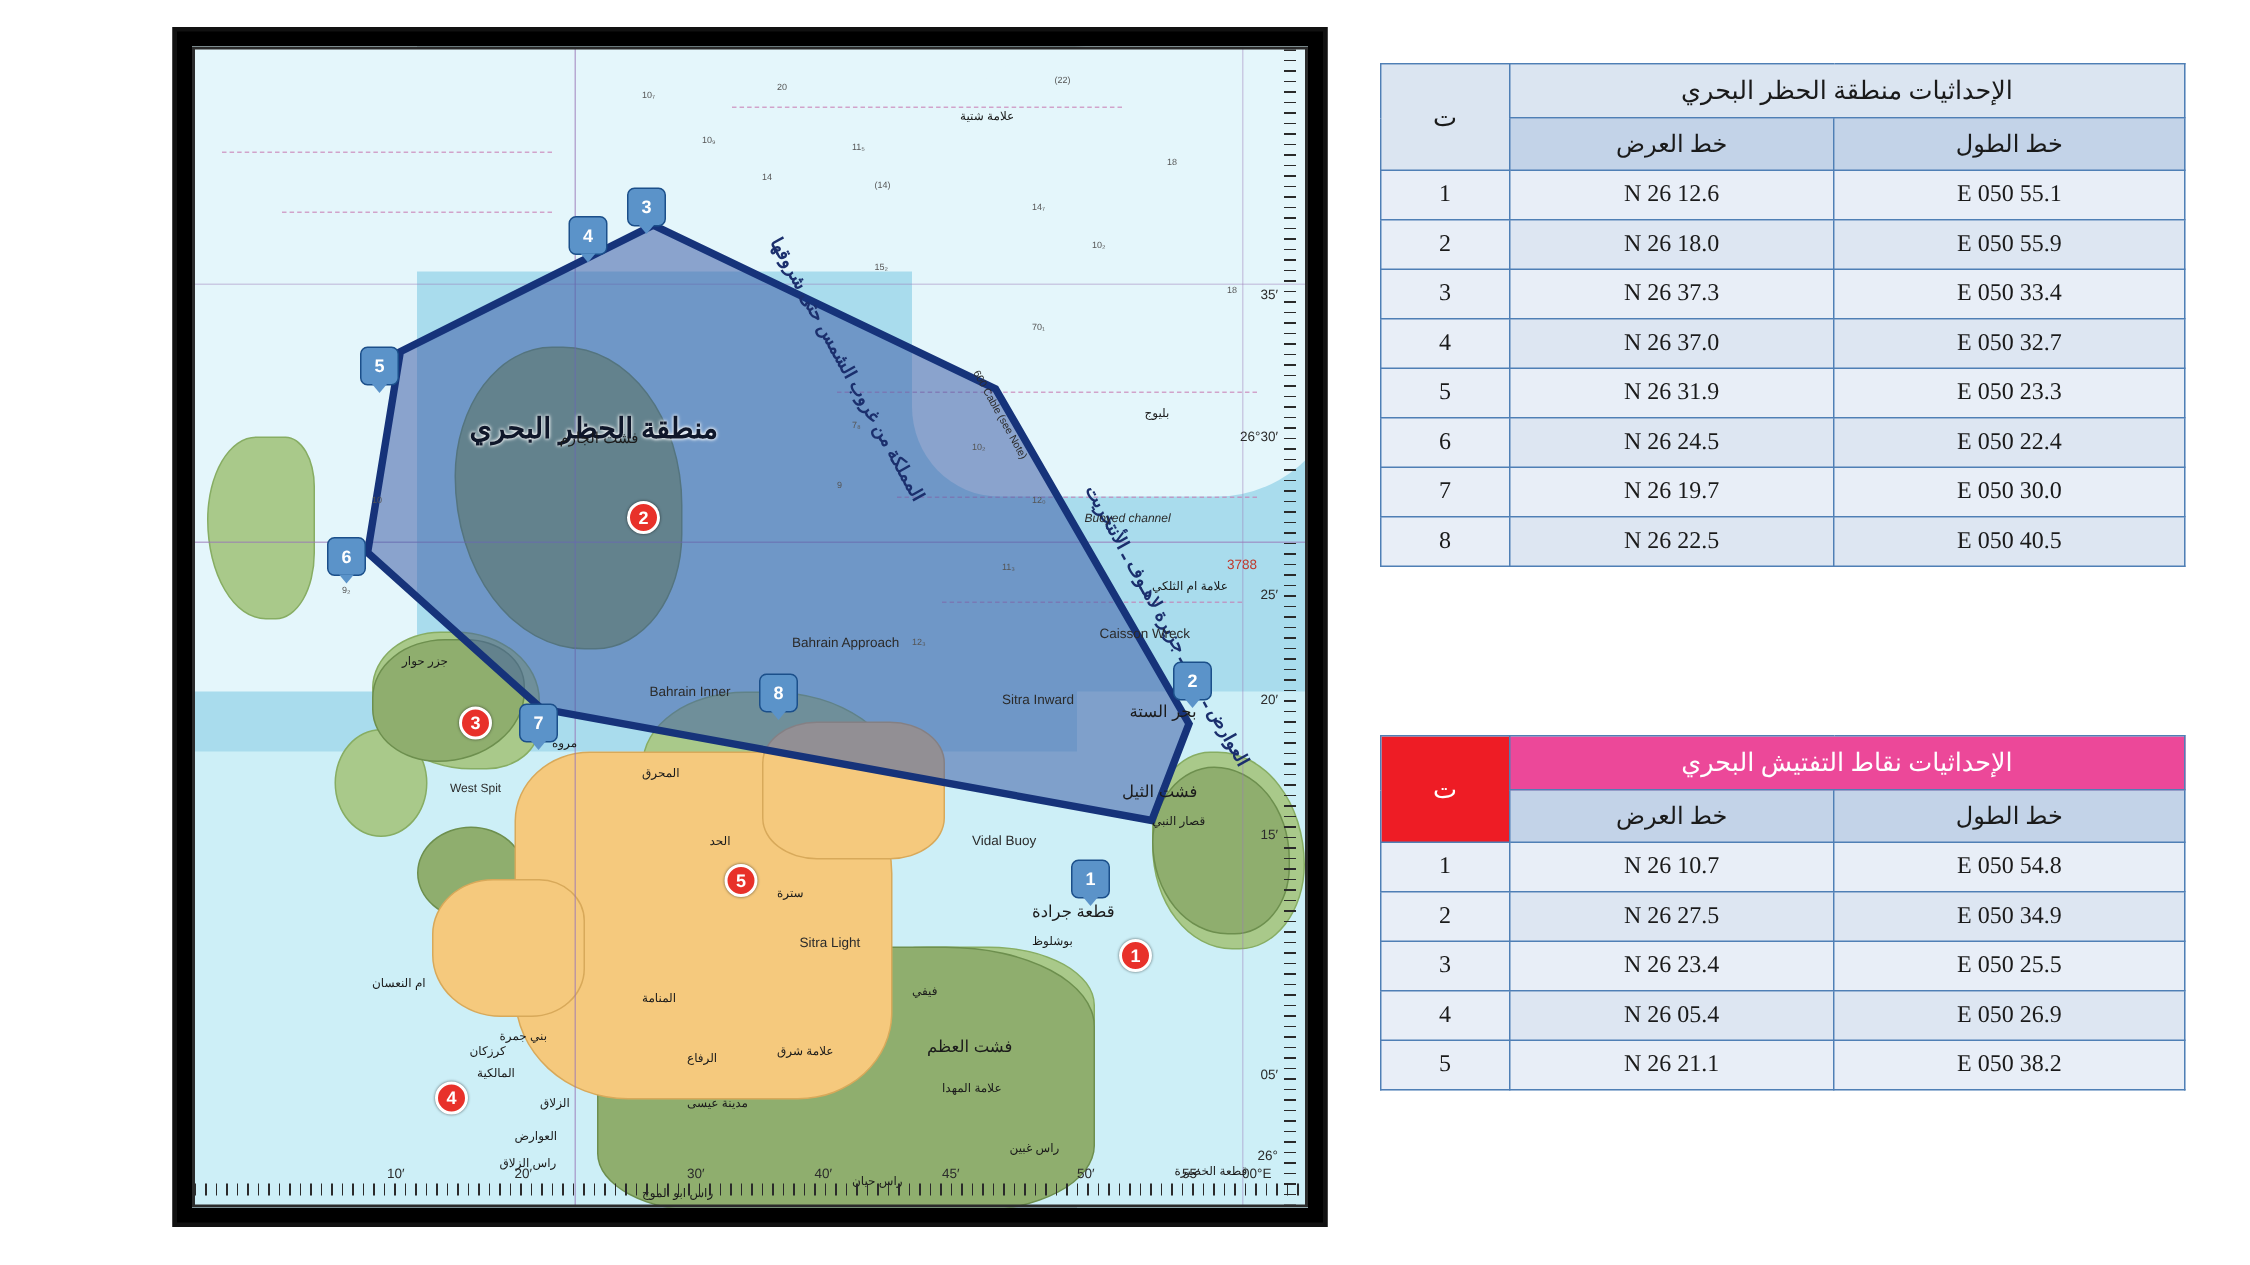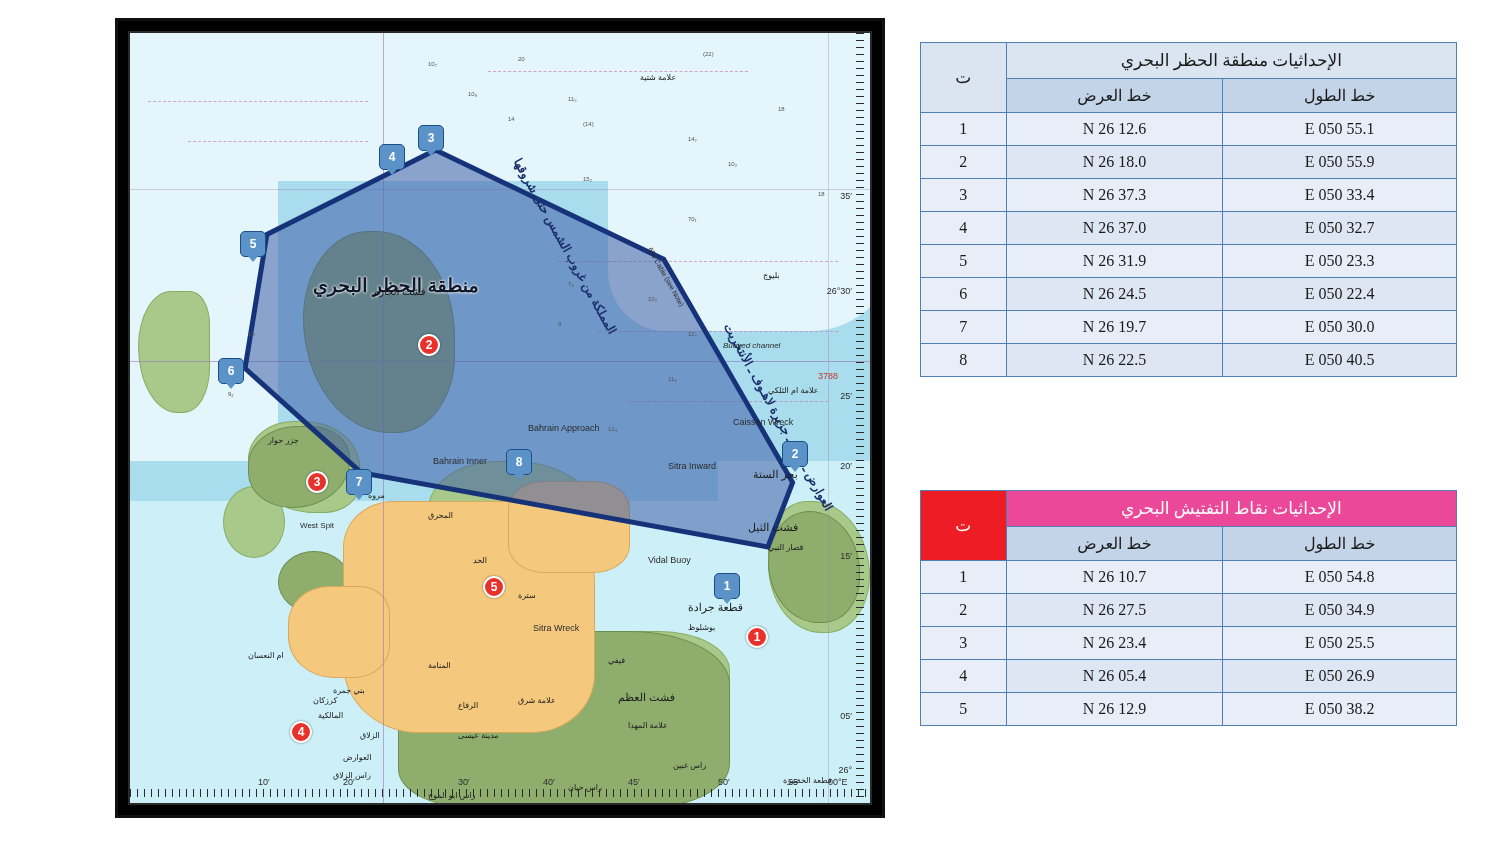--- a/index.html
+++ b/index.html
@@ -299,21 +299,21 @@
     <div class="chart-text-ar" style="left:635px;top:240px;">بليوج</div>
     <div class="chart-text-ar" style="left:640px;top:355px;">علامة ام الثلكي</div>
     <div class="chart-text" style="left:400px;top:392px;font-size:9px;">Bahrain Approach</div>
     <div class="chart-text" style="left:305px;top:425px;font-size:9px;">Bahrain Inner</div>
     <div class="chart-text" style="left:540px;top:430px;font-size:9px;">Sitra Inward</div>
     <div class="chart-text" style="left:605px;top:386px;font-size:9px;">Caisson Wreck</div>
     <div class="chart-text-ar" style="left:625px;top:437px;font-size:11px;">بحر الستة</div>
     <div class="chart-text-ar" style="left:620px;top:490px;font-size:11px;">فشت الثيل</div>
     <div class="chart-text-ar" style="left:640px;top:512px;">قصار النبي</div>
     <div class="chart-text" style="left:520px;top:524px;font-size:9px;text-align:center;">Vidal Buoy</div>
-    <div class="chart-text" style="left:405px;top:592px;font-size:9px;">Sitra Wreck</div>
+    <div class="chart-text" style="left:405px;top:592px;font-size:9px;">Sitra Light</div>
     <div class="chart-text-ar" style="left:560px;top:570px;font-size:11px;">قطعة جرادة</div>
     <div class="chart-text-ar" style="left:560px;top:592px;">بوشلوظ</div>
     <div class="chart-text-ar" style="left:480px;top:625px;">فيفي</div>
     <div class="chart-text-ar" style="left:490px;top:660px;font-size:11px;">فشت العظم</div>
     <div class="chart-text-ar" style="left:390px;top:665px;">علامة شرق</div>
     <div class="chart-text-ar" style="left:500px;top:690px;">علامة المهدا</div>
     <div class="chart-text-ar" style="left:655px;top:745px;">قطعة الخضيرة</div>
     <div class="chart-text-ar" style="left:545px;top:730px;">راس غبين</div>
     <div class="chart-text-ar" style="left:440px;top:740px;margin-top:12px;">راس حيان</div>
     <div class="chart-text-ar" style="left:300px;top:760px;">راس ابو الموج</div>
@@ -462,18 +462,18 @@
         <td>N 26  23.4</td>
         <td class="cell-idx">3</td>
       </tr>
       <tr class="row-b">
         <td>E 050  26.9</td>
         <td>N 26  05.4</td>
         <td class="cell-idx">4</td>
       </tr>
       <tr class="row-a">
         <td>E 050  38.2</td>
-        <td>N 26  12.9</td>
+        <td>N 26  21.1</td>
         <td class="cell-idx">5</td>
       </tr>
     </tbody>
   </table>
 </div>
 
 </body></html>

